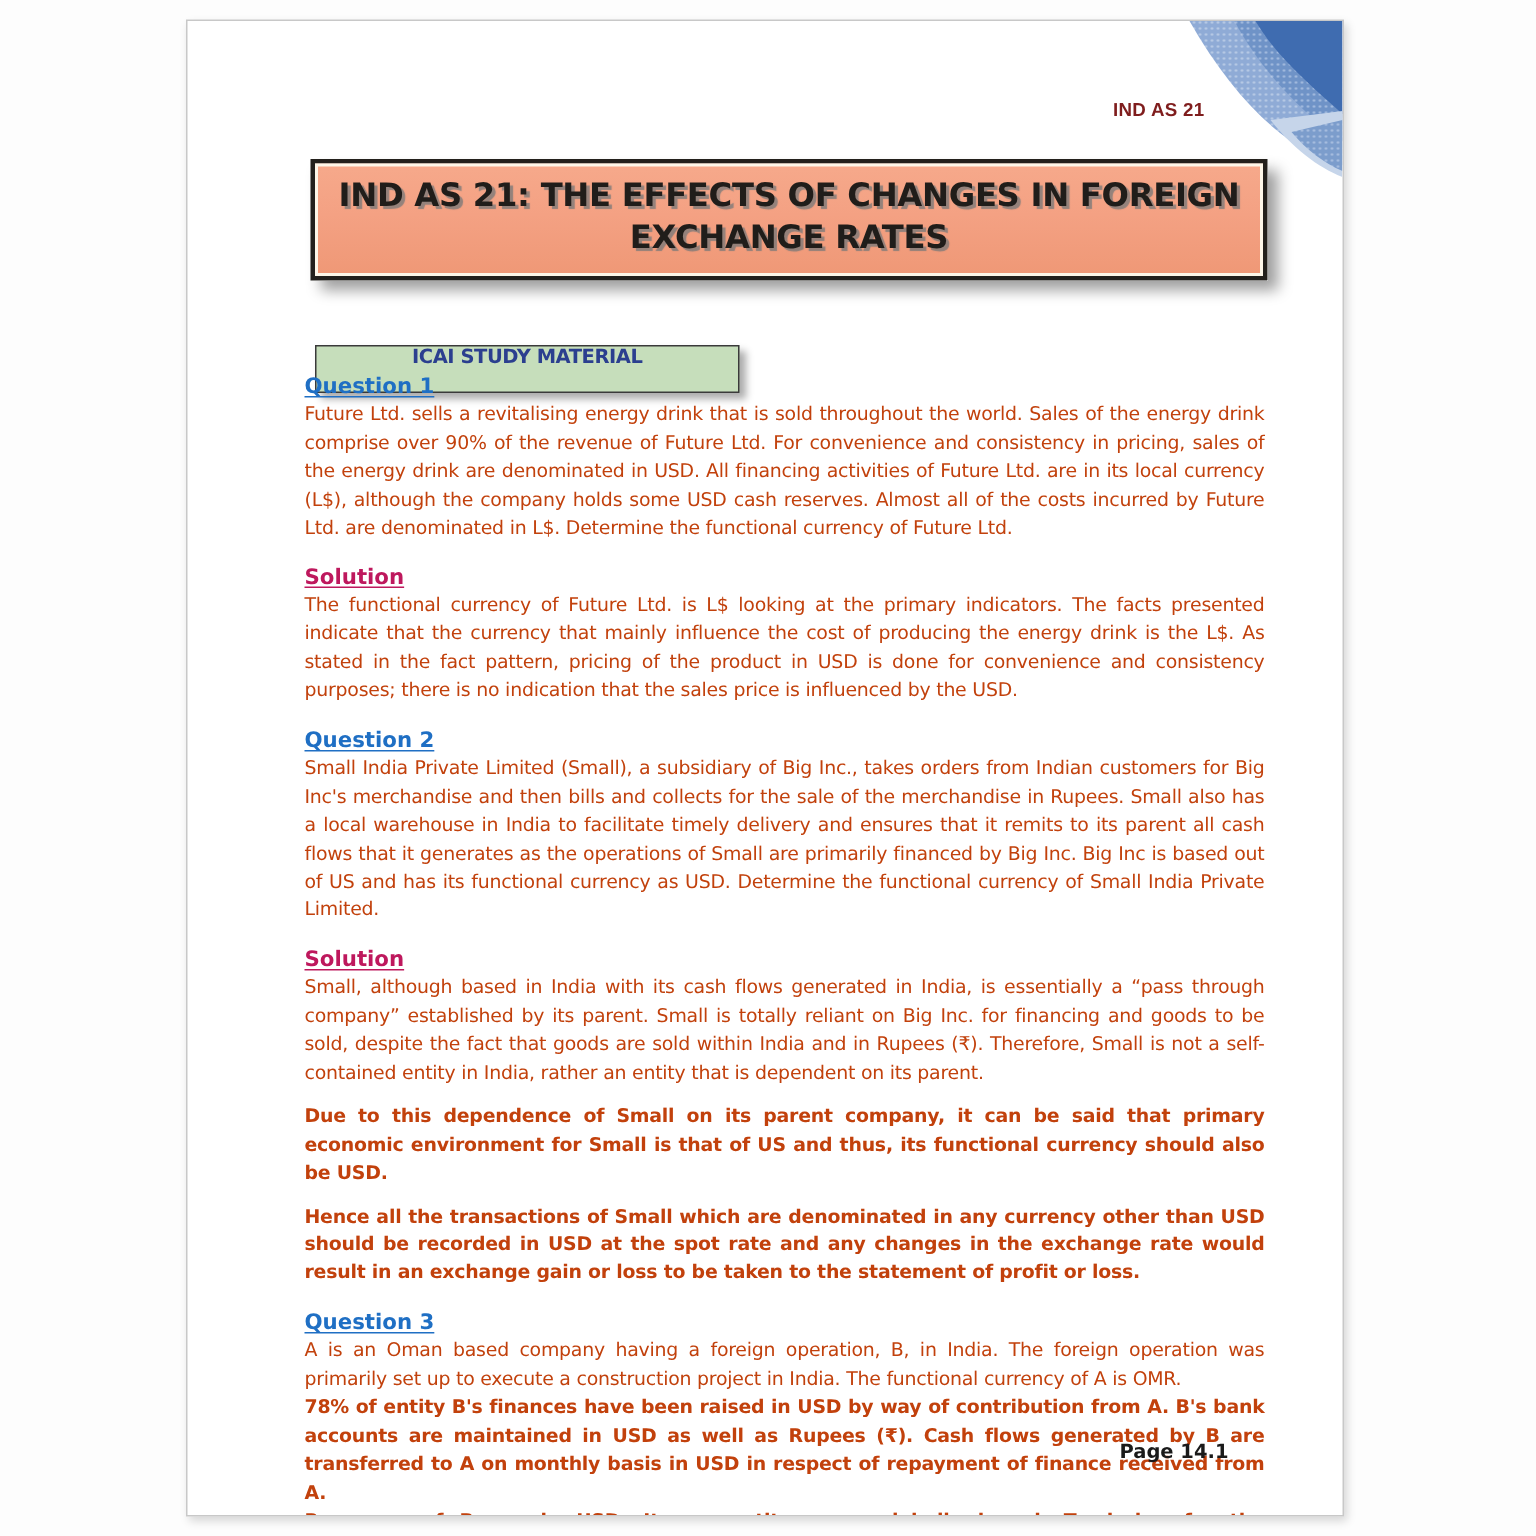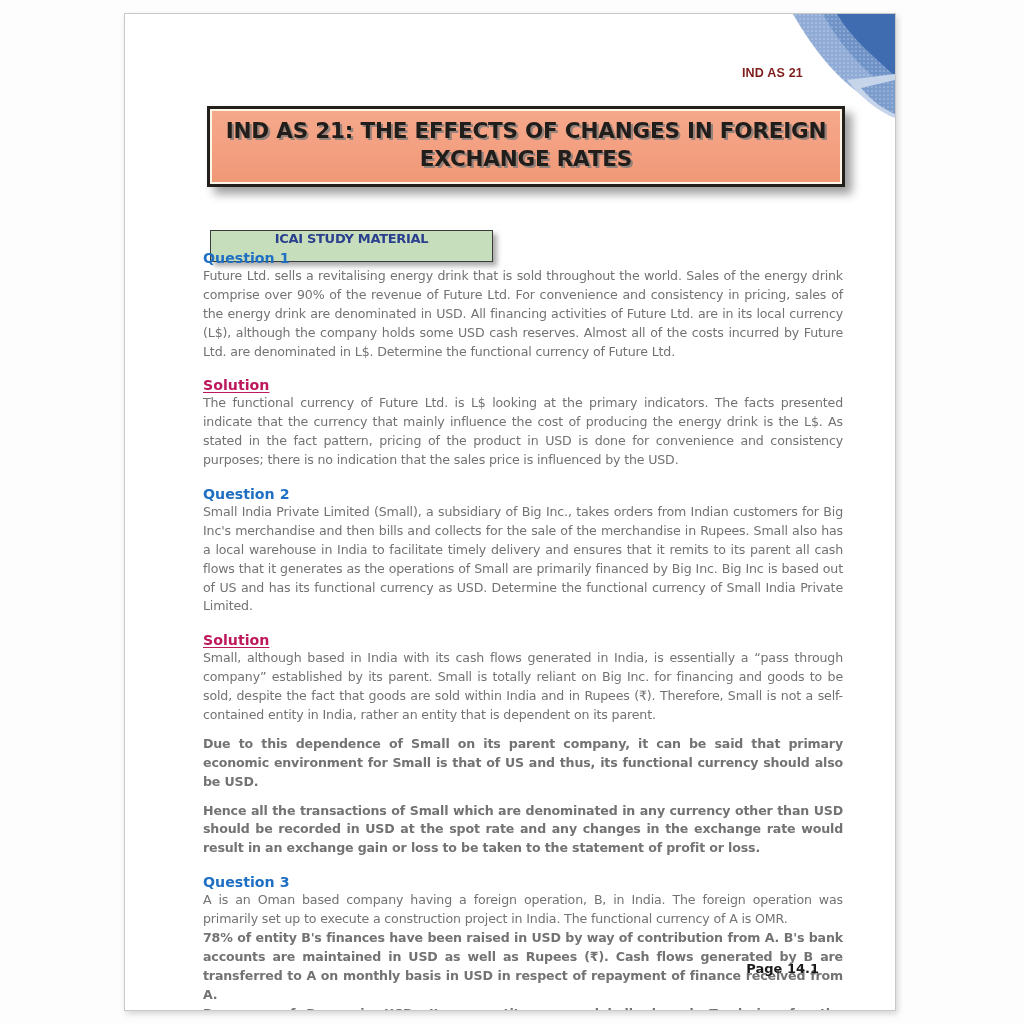--- a/index.html
+++ b/index.html
@@ -110,38 +110,39 @@
     left: 78px;
     top: 222px;
     width: 640px;
   }
 
   .q-heading {
     font-family: "DejaVu Sans", sans-serif;
     font-size: 14.2px;
     font-weight: bold;
     color: #1f6fc4;
+    text-decoration: underline;
     text-underline-offset: 2px;
     margin: 14px 0 1px 0;
     display: inline-block;
   }
   .s-heading {
     font-family: "DejaVu Sans", sans-serif;
     font-size: 14.2px;
     font-weight: bold;
     color: #be185d;
     text-decoration: underline;
     text-underline-offset: 2px;
     margin: 14px 0 1px 0;
     display: inline-block;
   }
   .para {
     font-family: "DejaVu Sans", sans-serif;
     font-size: 12.6px;
-    color: #737373;
+    color: #c2410c;
     line-height: 1.50;
     text-align: justify;
     margin: 0 0 0 0;
     letter-spacing: -0.15px;
   }
   .para + .para { margin-top: 10px; font-weight: bold; }
   .para.tight { margin-top: 0; }
 
   .block { margin-bottom: 2px; }
 

